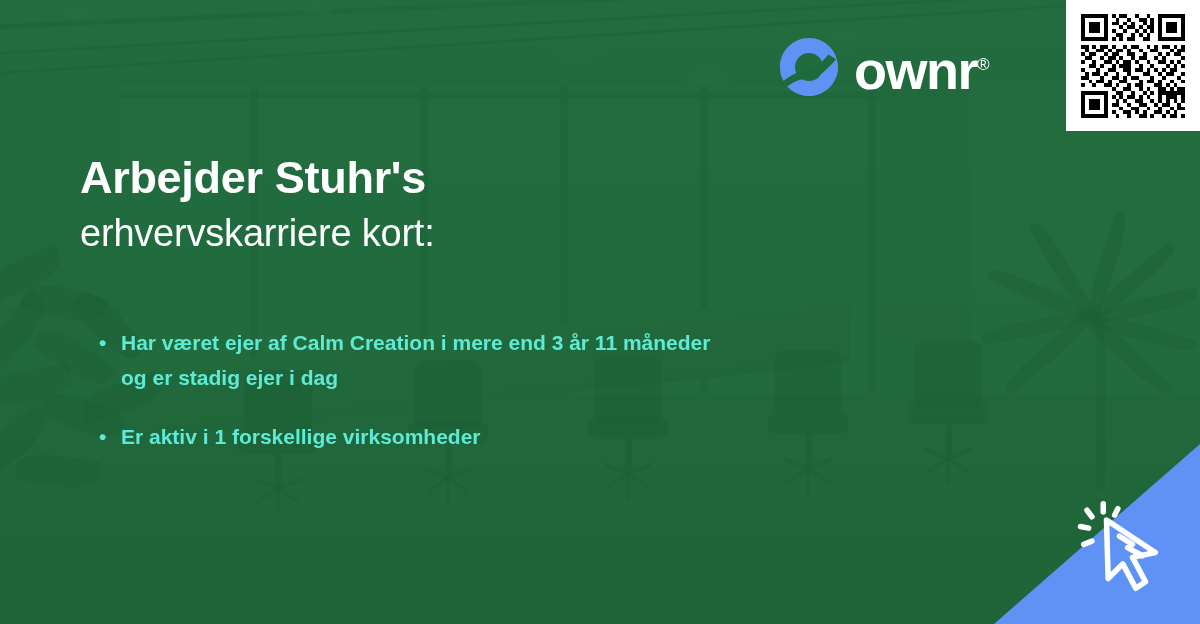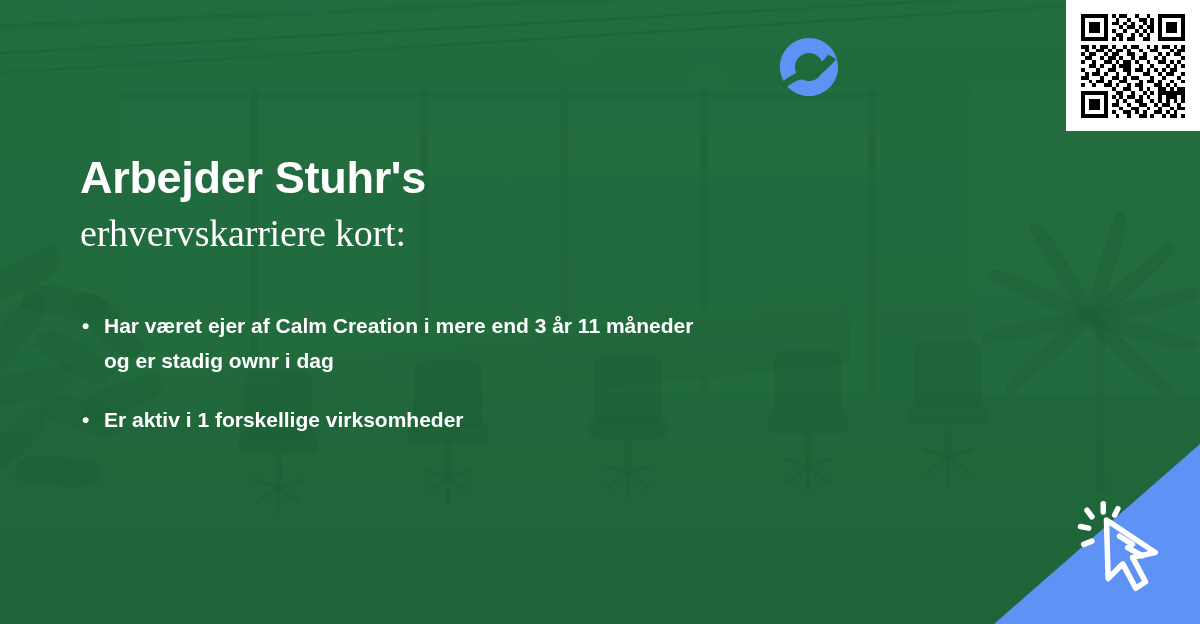--- a/index.html
+++ b/index.html
@@ -195,32 +195,31 @@
     letter-spacing: -0.3px;
     white-space: nowrap;
   }
   .heading .line2 {
     font-size: 38px;
     font-weight: normal;
     line-height: 50px;
     letter-spacing: -0.2px;
     white-space: nowrap;
     margin-top: 4px;
-    font-family: Liberation Serif, serif;
   }
 
   .bullets {
     position: absolute;
     left: 80px;
     top: 308px;
     width: 900px;
     list-style: none;
-    margin: 0;
+    margin: 17px;
     padding: 0;
-    color: #ffffff;
+    color: #5eead4;
   }
   .bullets li {
     position: relative;
     padding-left: 24px;
     font-size: 21px;
     font-weight: bold;
     line-height: 35px;
     margin-bottom: 24px;
   }
   .bullets li::before {
@@ -414,20 +413,21 @@
   <div class="overlay"></div>
   <div class="overlay2"></div>
 
   <div class="content">
 
     <div class="logo">
       <svg class="logo-mark" viewBox="0 0 64 64">
         <path fill="#5e93f5" d="M32 2C15.4 2 2 15.4 2 32s13.4 30 30 30 30-13.4 30-30S48.6 2 32 2zm0 44.5c-8 0-14.5-6.5-14.5-14.5S24 17.5 32 17.5 46.5 24 46.5 32 40 46.5 32 46.5z"></path>
         <path fill="#1d6b3c" d="M2.5 48.5 C14 40 20 36 29 36 C38 36 44 28 52 19 L60 24 C50 35 42 44 30 44 C20 44 12 50 5.5 55 Z"></path>
       </svg>
+      <div class="logo-word"><span>ownr</span><span class="reg">®</span></div>
     </div>
 
     <div class="qr-panel">
       <svg class="qr" width="112" height="112" viewBox="0 0 29 29" shape-rendering="crispEdges">
         <rect width="29" height="29" fill="#ffffff"></rect>
         <g fill="#000000">
           <rect x="1" y="1" width="7" height="7"></rect>
             <rect x="2" y="2" width="5" height="5" fill="#fff"></rect>
             <rect x="3" y="3" width="3" height="3"></rect>
           <rect x="21" y="1" width="7" height="7"></rect>
@@ -627,21 +627,21 @@
     </div>
 
     <div class="heading">
       <div class="line1">Arbejder Stuhr's</div>
       <div class="line2">erhvervskarriere kort:</div>
     </div>
 
     <ul class="bullets">
       <li>
         <span>Har været ejer af Calm Creation i mere end 3 år 11 måneder</span>
-        <span class="cont">og er stadig ownr i dag</span>
+        <span class="cont">og er stadig ejer i dag</span>
       </li>
       <li>
         <span>Er aktiv i 1 forskellige virksomheder</span>
       </li>
     </ul>
 
     <div class="corner"></div>
     <svg class="cursor-icon" viewBox="0 0 64 64" fill="none" stroke="#ffffff" stroke-width="3.4" stroke-linecap="round" stroke-linejoin="round">
       <path d="M20 16 L50 36 L36 39 L44 54 L38 58 L30 43 L21 52 Z"></path>
       <line x1="28" y1="26" x2="36" y2="31"></line>

